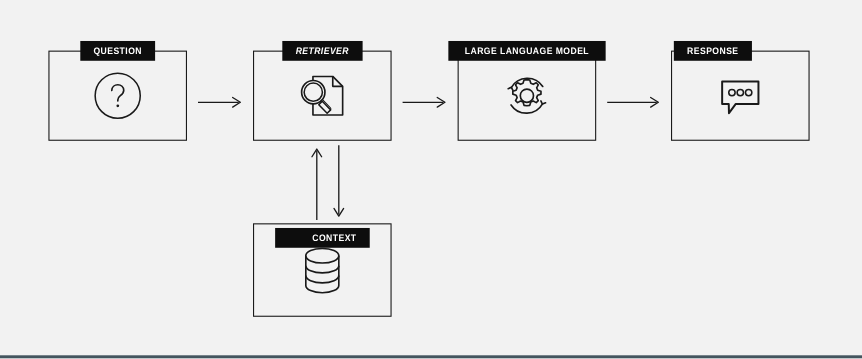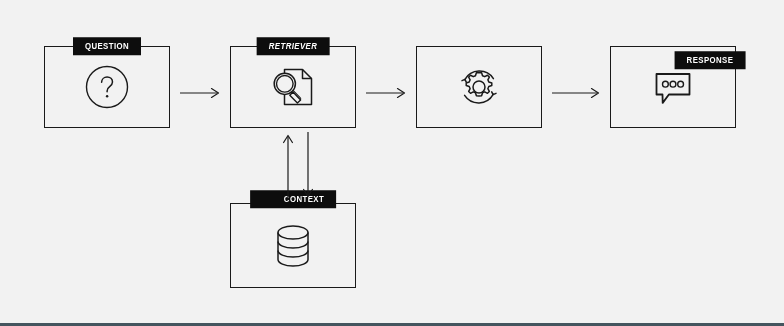--- a/index.html
+++ b/index.html
@@ -120,46 +120,49 @@
         <path d="M11.0 21.6 L13.9 20.4 L15.3 23.2" fill="none" stroke="#1a1a1a" stroke-width="1.5" stroke-linecap="round" stroke-linejoin="round"></path>
         <path d="M45.0 34.4 L42.1 35.6 L40.7 32.8" fill="none" stroke="#1a1a1a" stroke-width="1.5" stroke-linecap="round" stroke-linejoin="round"></path>
 
         <g stroke="#1a1a1a" stroke-width="1.5" fill="none" stroke-linejoin="round">
           <path d="M28 13.4 l2.6 0.35 0.95 3.0 2.2 0.92 2.72-1.45 1.85 1.86 -1.45 2.71 0.92 2.2 3.0 0.96 0 2.62 -3.0 0.95 -0.92 2.2 1.45 2.72 -1.85 1.85 -2.72-1.45 -2.2 0.92 -0.95 3.0 -2.6 0.35 -2.6-0.35 -0.95-3.0 -2.2-0.92 -2.72 1.45 -1.85-1.85 1.45-2.72 -0.92-2.2 -3.0-0.95 0-2.62 3.0-0.96 0.92-2.2 -1.45-2.71 1.85-1.86 2.72 1.45 2.2-0.92 0.95-3.0 Z"></path>
           <circle cx="28" cy="28" r="6.0"></circle>
         </g>
       </svg>
     </div>
   </div>
+  <div class="tag" style="left:479px; top:46px;">
+    <span>LARGE LANGUAGE MODEL</span>
+  </div>
 
   <div class="node" style="left:610px; top:46px; width:126px; height:82px;">
     <div class="node-icon">
       <svg width="54" height="50" viewBox="0 0 54 50">
         <path d="M10.5 12.0 h33 v20.5 h-20.6 l-6.2 8.4 -0.2 -8.4 h-6.0 Z" fill="#f2f2f2" stroke="#1a1a1a" stroke-width="1.8" stroke-linejoin="round"></path>
         <circle cx="19.4" cy="22.2" r="2.9" fill="none" stroke="#1a1a1a" stroke-width="1.4"></circle>
         <circle cx="27.0" cy="22.2" r="2.9" fill="none" stroke="#1a1a1a" stroke-width="1.4"></circle>
         <circle cx="34.6" cy="22.2" r="2.9" fill="none" stroke="#1a1a1a" stroke-width="1.4"></circle>
       </svg>
     </div>
   </div>
-  <div class="tag" style="left:710px; top:46px;margin-top:14px;">
+  <div class="tag" style="left:648px; top:46px;">
     <span>RESPONSE</span>
   </div>
 
   <div class="node" style="left:230px; top:203px; width:126px; height:85px;">
     <div class="node-icon">
       <svg width="48" height="56" viewBox="0 0 48 56">
         <ellipse cx="24" cy="14.5" rx="15" ry="6.6" fill="#f2f2f2" stroke="#1a1a1a" stroke-width="1.5"></ellipse>
         <path d="M9 14.5 v9.0 a15 6.6 0 0 0 30 0 v-9.0" fill="none" stroke="#1a1a1a" stroke-width="1.5"></path>
         <path d="M9 23.5 v9.0 a15 6.6 0 0 0 30 0 v-9.0" fill="none" stroke="#1a1a1a" stroke-width="1.5"></path>
         <path d="M9 32.5 v9.0 a15 6.6 0 0 0 30 0 v-9.0" fill="none" stroke="#1a1a1a" stroke-width="1.5"></path>
       </svg>
     </div>
   </div>
-  <div class="tag" style="left:293px; top:199px;padding-left:32px;">
+  <div class="tag" style="left:293px; top:216px;padding-left:32px;">
     <span>CONTEXT</span>
   </div>
 
   <svg class="conn" style="left:180px; top:80px;" width="42" height="26" viewBox="0 0 42 26">
     <line x1="0" y1="13" x2="37" y2="13"></line>
     <path d="M31.5 8.6 L38.5 13 L31.5 17.4" stroke-linecap="round" stroke-linejoin="round"></path>
   </svg>
 
   <svg class="conn" style="left:366px; top:80px;" width="42" height="26" viewBox="0 0 42 26">
     <line x1="0" y1="13" x2="37" y2="13"></line>

